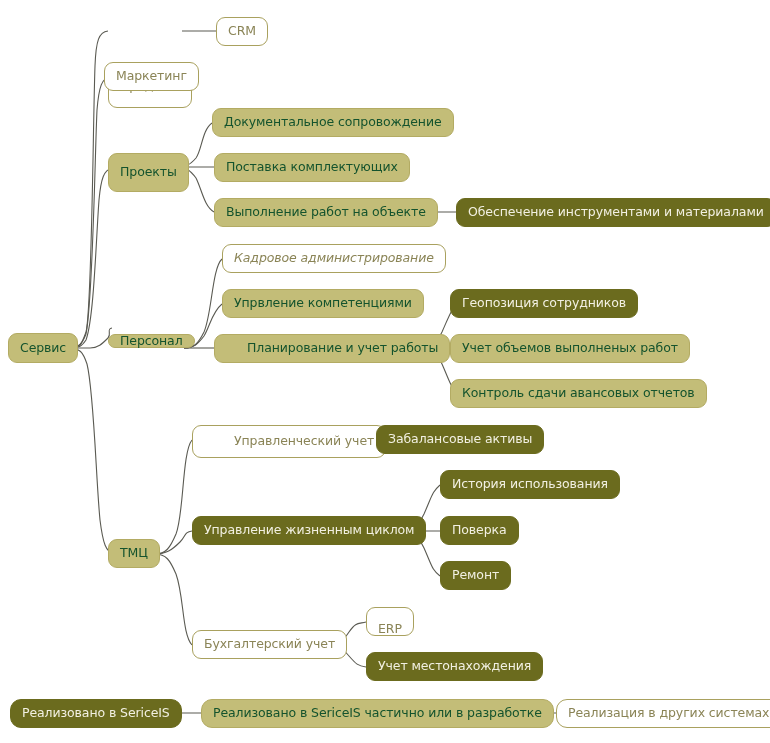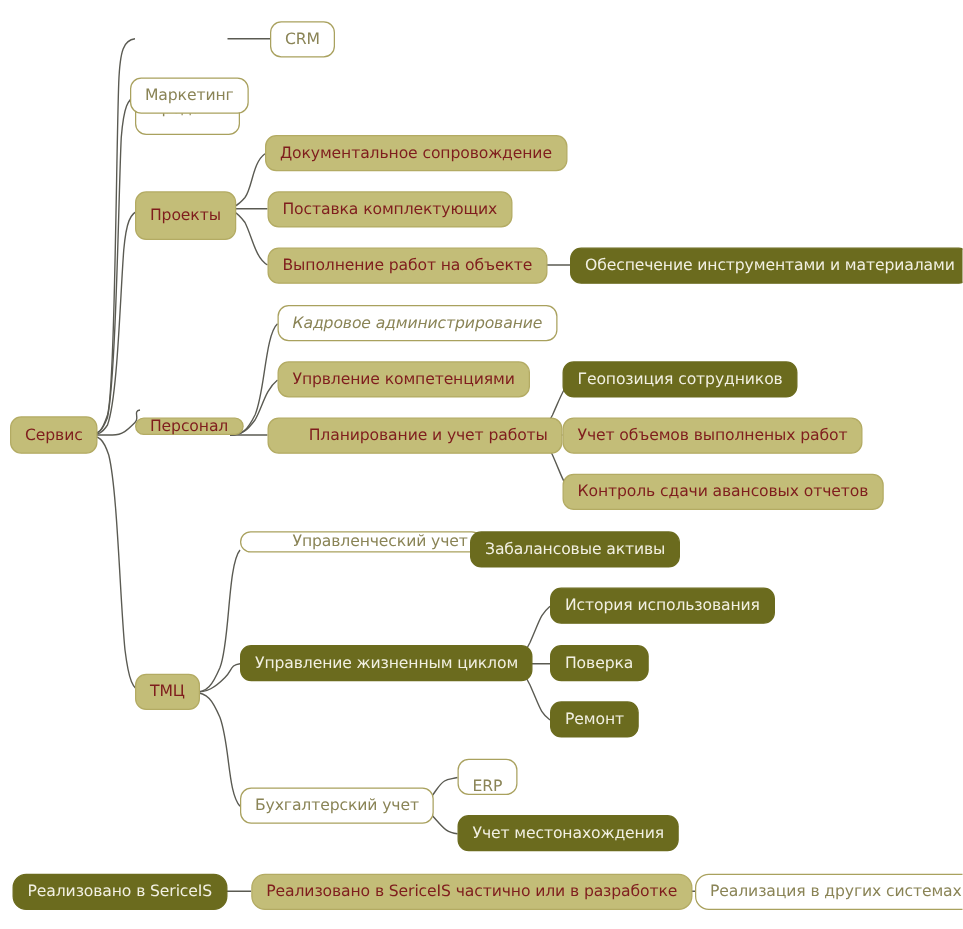--- a/index.html
+++ b/index.html
@@ -29,21 +29,21 @@
   
   .s-open{
     background:#ffffff;
     border:1.2px solid #a9a15e;
     color:#8a8456;
   }
   
   .s-mid{
     background:#c3bd78;
     border:1.2px solid #b3ab63;
-    color:#7f1d1d;
+    color:#14532d;
   }
   
   .s-full{
     background:#6b6b1e;
     border:1.2px solid #6b6b1e;
     color:#f2f0e2;
   }
   .legend-row .node{border-radius:11px;}
 </style>
 </head>
@@ -141,21 +141,21 @@
   <div class="node s-mid" style="left:450px;top:334px;height:29px;">
     <span>Учет объемов выполненых работ</span>
   </div>
   <div class="node s-mid" style="left:450px;top:379px;height:29px;">
     <span>Контроль сдачи авансовых отчетов</span>
   </div>
 
   <div class="node s-mid" style="left:108px;top:539px;height:29px;">
     <span>ТМЦ</span>
   </div>
-  <div class="node s-open" style="left:192px;top:425px;height:17px;padding-left:41px;">
+  <div class="node s-open" style="left:192px;top:425px;height:33px;padding-left:41px;">
     <span>Управленческий учет</span>
   </div>
   <div class="node s-full" style="left:376px;top:425px;height:29px;">
     <span>Забалансовые активы</span>
   </div>
   <div class="node s-full" style="left:192px;top:516px;height:29px;">
     <span>Управление жизненным циклом</span>
   </div>
   <div class="node s-full" style="left:440px;top:470px;height:29px;">
     <span>История использования</span>

